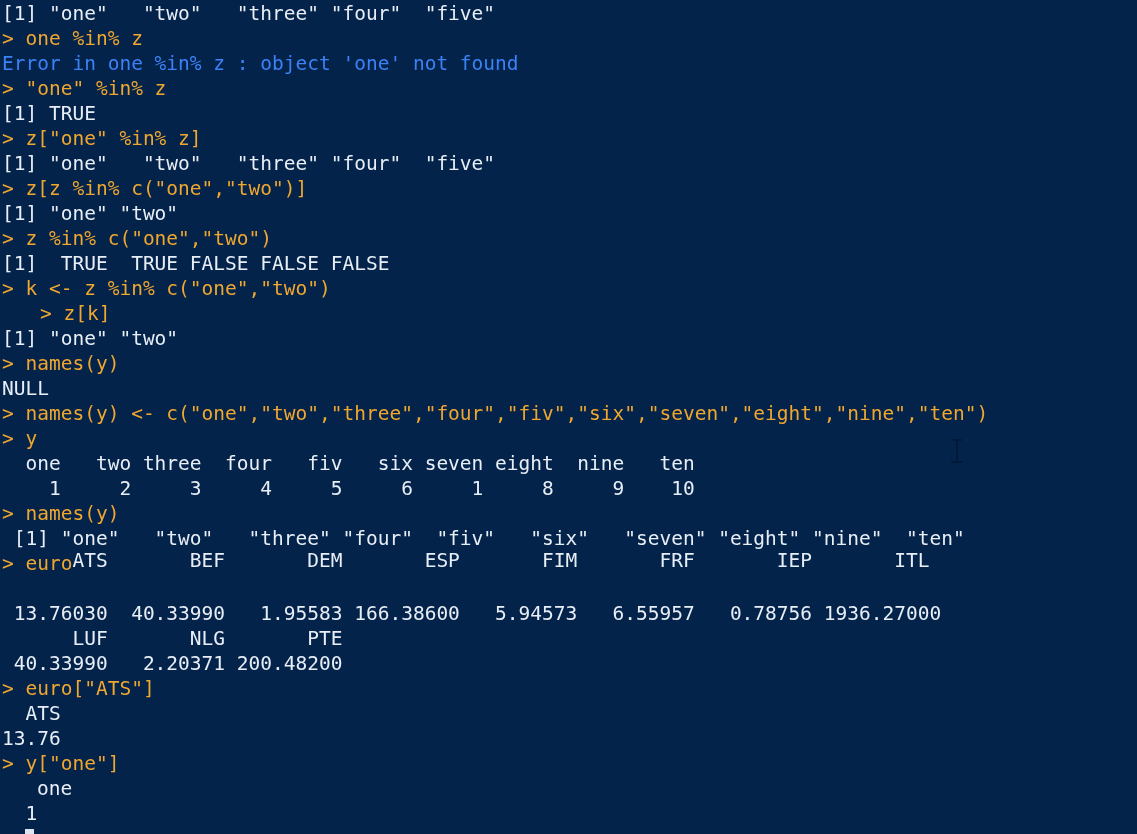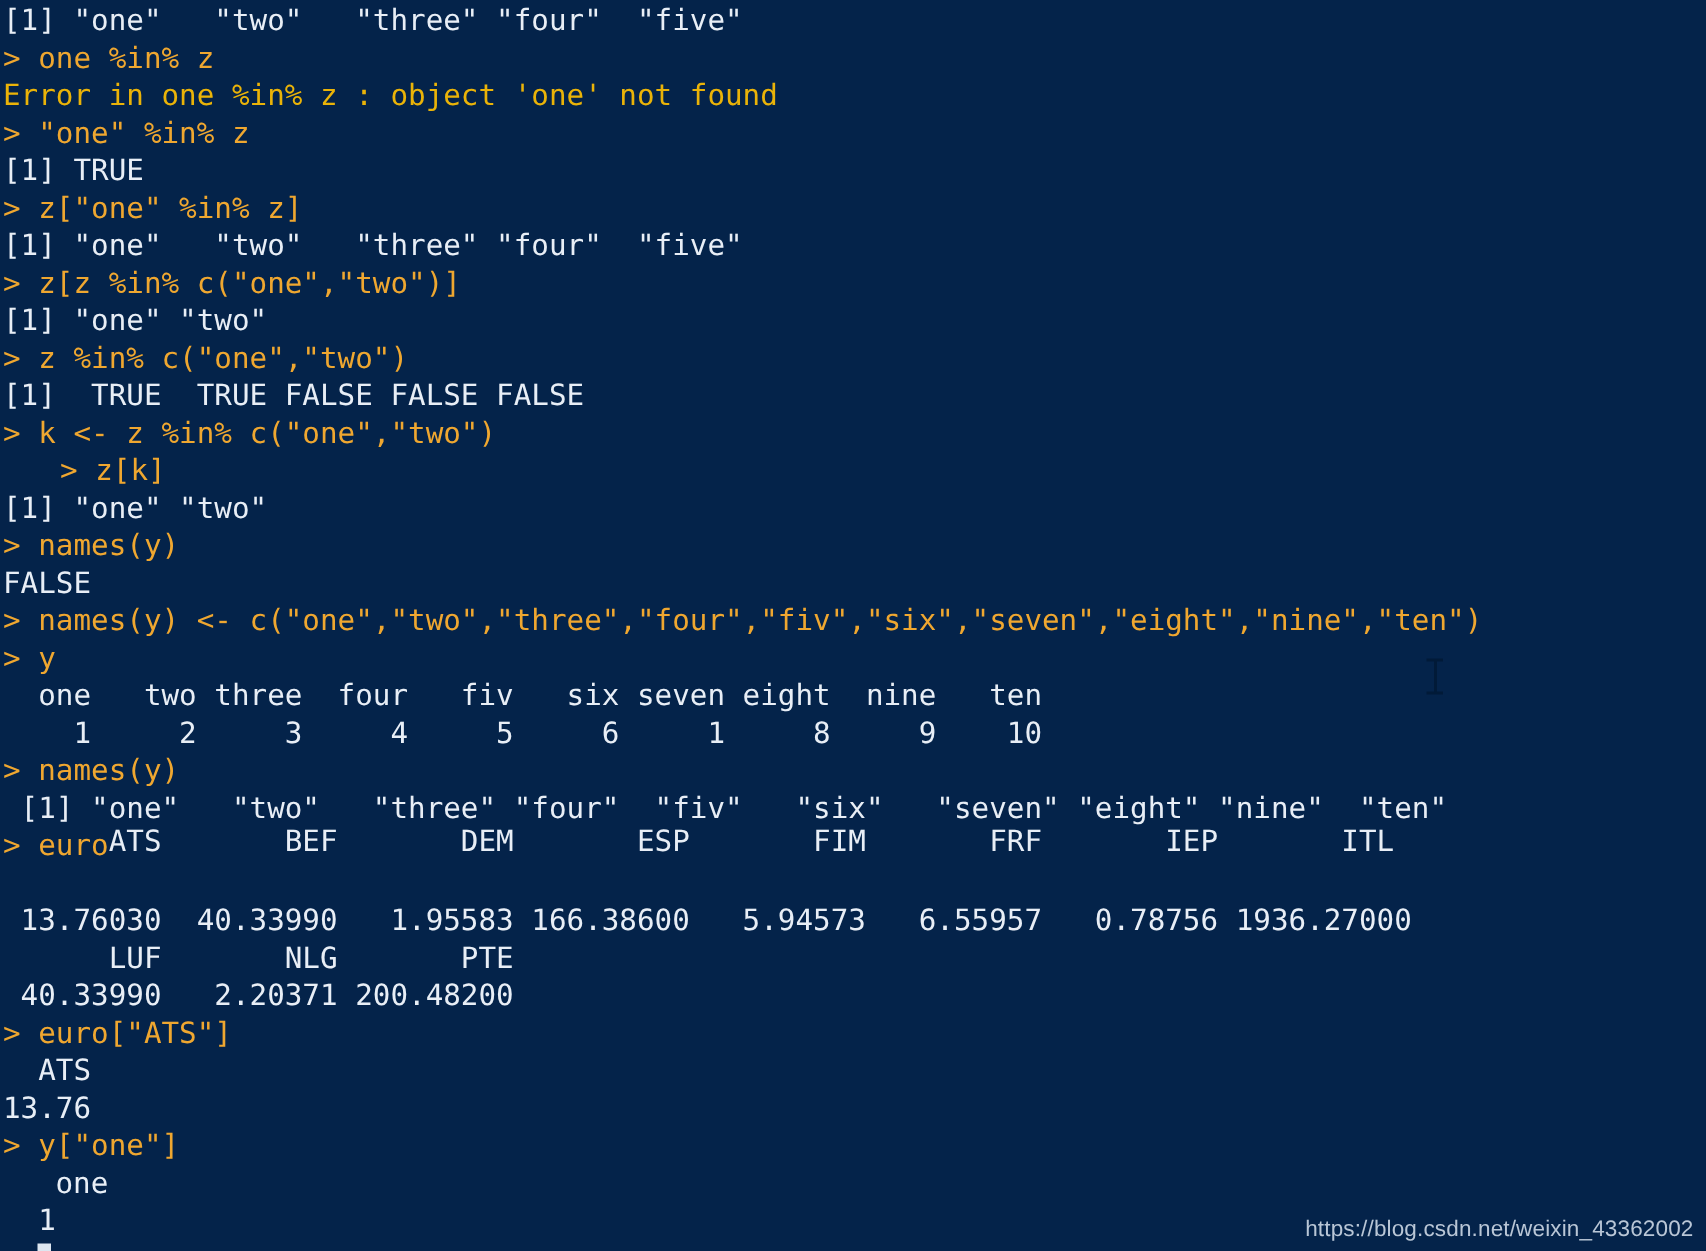--- a/index.html
+++ b/index.html
@@ -94,34 +94,34 @@
     background: #dde6f0;
   }
 </style>
 </head>
 <body style="background: rgb(4, 35, 74);">
 
 <div id="console" style="background: rgb(4, 35, 74);">
   <div id="lines-container">
       <div class="line out" style="top: 1px; color: rgb(232, 238, 246);">[1] "one"   "two"   "three" "four"  "five"</div>
       <div class="line inp" style="top: 26px; color: rgb(239, 167, 48);">&gt; one %in% z</div>
-      <div class="line err" style="top: 51px; color: #eab308;">Error in one %in% z : object 'one' not found</div>
+      <div class="line err" style="top: 51px; color: #3b82f6;">Error in one %in% z : object 'one' not found</div>
       <div class="line inp" style="top: 76px; color: rgb(239, 167, 48);">&gt; "one" %in% z</div>
       <div class="line out" style="top: 101px; color: rgb(232, 238, 246);">[1] TRUE</div>
       <div class="line inp" style="top: 126px; color: rgb(239, 167, 48);">&gt; z["one" %in% z]</div>
       <div class="line out" style="top: 151px; color: rgb(232, 238, 246);">[1] "one"   "two"   "three" "four"  "five"</div>
       <div class="line inp" style="top: 176px; color: rgb(239, 167, 48);">&gt; z[z %in% c("one","two")]</div>
       <div class="line out" style="top: 201px; color: rgb(232, 238, 246);">[1] "one" "two"</div>
       <div class="line inp" style="top: 226px; color: rgb(239, 167, 48);">&gt; z %in% c("one","two")</div>
       <div class="line out" style="top: 251px; color: rgb(232, 238, 246);">[1]  TRUE  TRUE FALSE FALSE FALSE</div>
       <div class="line inp" style="top: 276px; color: rgb(239, 167, 48);">&gt; k &lt;- z %in% c("one","two")</div>
       <div class="line inp" style="top: 301px; color: rgb(239, 167, 48); padding-left: 40px;">&gt; z[k]</div>
       <div class="line out" style="top: 326px; color: rgb(232, 238, 246);">[1] "one" "two"</div>
       <div class="line inp" style="top: 351px; color: rgb(239, 167, 48);">&gt; names(y)</div>
-      <div class="line out" style="top: 376px; color: rgb(232, 238, 246);">FALSE</div>
+      <div class="line out" style="top: 376px; color: rgb(232, 238, 246);">NULL</div>
       <div class="line inp" style="top: 401px; color: rgb(239, 167, 48);">&gt; names(y) &lt;- c("one","two","three","four","fiv","six","seven","eight","nine","ten")</div>
       <div class="line inp" style="top: 426px; color: rgb(239, 167, 48);">&gt; y</div>
       <div class="line out" style="top: 451px; color: rgb(232, 238, 246);">  one   two three  four   fiv   six seven eight  nine   ten</div>
       <div class="line out" style="top: 476px; color: rgb(232, 238, 246);">    1     2     3     4     5     6     1     8     9    10</div>
       <div class="line inp" style="top: 501px; color: rgb(239, 167, 48);">&gt; names(y)</div>
       <div class="line out" style="top: 526px; color: rgb(232, 238, 246);"> [1] "one"   "two"   "three" "four"  "fiv"   "six"   "seven" "eight" "nine"  "ten"</div>
       <div class="line inp" style="top: 551px; color: rgb(239, 167, 48);">&gt; euro</div>
       <div class="line out" style="top: 548px; color: rgb(232, 238, 246);">      ATS       BEF       DEM       ESP       FIM       FRF       IEP       ITL</div>
       <div class="line out" style="top: 601px; color: rgb(232, 238, 246);"> 13.76030  40.33990   1.95583 166.38600   5.94573   6.55957   0.78756 1936.27000</div>
       <div class="line out" style="top: 626px; color: rgb(232, 238, 246);">      LUF       NLG       PTE</div>
@@ -135,14 +135,13 @@
       <div class="line inp" style="top: 826px; color: rgb(239, 167, 48);">&gt; </div>
       <span class="caret" style="left: 25.46px; top: 829px; background: rgb(221, 230, 240);"></span>
     </div>
 
   <div class="mouse-cursor">
     <div class="cap-top"></div>
     <div class="stem"></div>
     <div class="cap-bot"></div>
   </div>
 
-  <div class="watermark">https://blog.csdn.net/weixin_43362002</div>
 </div>
 
 </body></html>

